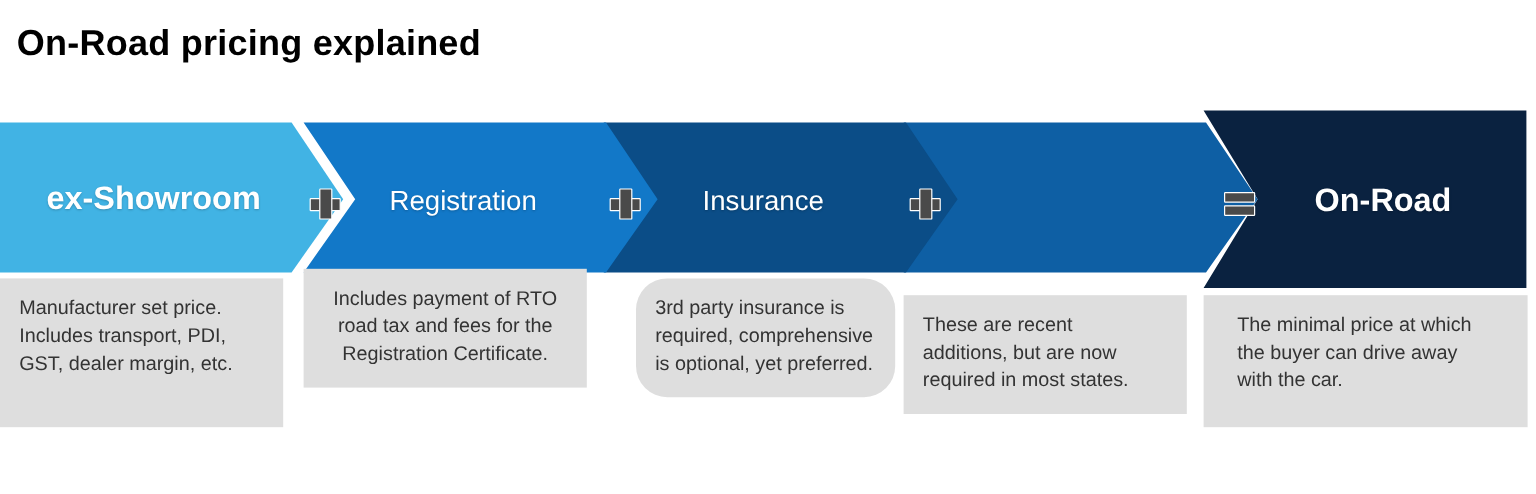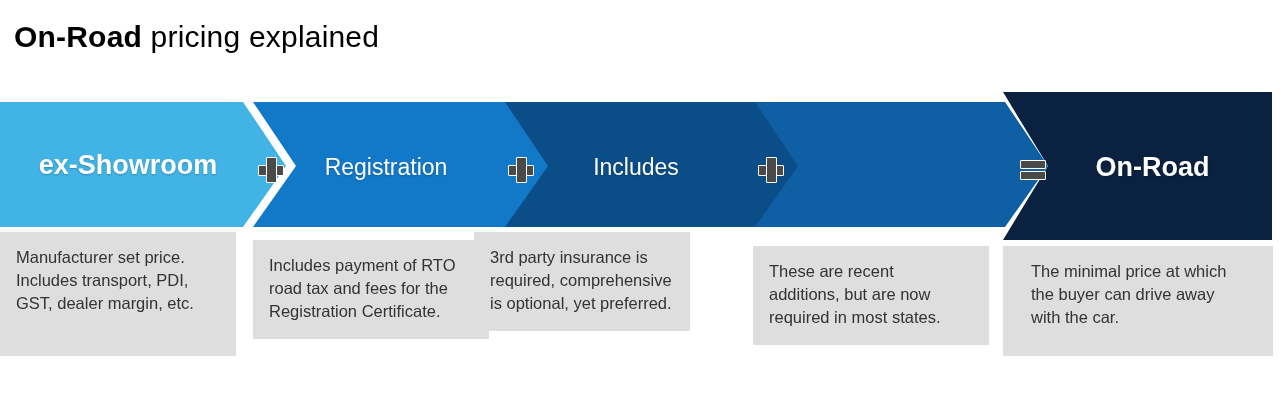--- a/index.html
+++ b/index.html
@@ -21,21 +21,21 @@
     position: absolute;
     left: 14px;
     top: 18px;
     font-size: 30px;
     line-height: 38px;
     color: #000000;
     letter-spacing: 0.2px;
     white-space: nowrap;
   }
   .title .strong { font-weight: bold; }
-  .title .light  { font-weight: normal; }
+  .title .light  { font-weight: bold; }
 
   
   .flow {
     position: absolute;
     left: 0;
     top: 0;
     width: 1280px;
     height: 412px;
   }
   .flow-svg {
@@ -93,22 +93,22 @@
     background: #dedede;
     box-sizing: border-box;
     padding: 14px 16px 12px 16px;
     color: #333333;
     font-size: 16.5px;
     line-height: 23px;
   }
   .desc .desc-text { display: block; white-space: pre-line; }
 
   .desc.d-0 { left: 0px;    top: 232px; width: 236px; height: 124px; }
-  .desc.d-1 { left: 253px;  top: 240px; width: 236px; height: 99px;  }
-  .desc.d-2 { left: 474px;  top: 232px; width: 216px; height: 99px;  }
+  .desc.d-1 { left: 253px;  top: 224px; width: 236px; height: 99px; text-align: center;  }
+  .desc.d-2 { left: 530px;  top: 232px; width: 216px; height: 99px; border-radius: 26px;  }
   .desc.d-3 { left: 753px;  top: 246px; width: 236px; height: 99px;  }
   .desc.d-4 { left: 1003px; top: 246px; width: 270px; height: 110px; padding-left: 28px; }
 </style>
 </head>
 <body>
 
 <div class="title"><span class="strong">On-Road</span><span class="light"> pricing explained</span></div>
 
 <div class="flow">
 
@@ -120,21 +120,21 @@
 
     <path fill="#0b4d87" d="M 503,102 L 755,102 L 798,166 L 755,227 L 503,227 L 546,166 Z"></path>
 
     <path fill="#1278c8" d="M 253,102 L 505,102 L 548,166 L 505,227 L 253,227 L 296,166 Z"></path>
 
     <path fill="#41b3e4" d="M 0,102 L 243,102 L 286,166 L 243,227 L 0,227 Z"></path>
   </svg>
 
   <div class="stage-label lbl-0">ex-Showroom</div>
   <div class="stage-label lbl-1">Registration</div>
-  <div class="stage-label lbl-2">Includes</div>
+  <div class="stage-label lbl-2">Insurance</div>
   <div class="stage-label lbl-4">On-Road</div>
 
   <div class="op op-0 op-plus">
     <span class="bar h"></span>
     <span class="bar v"></span>
   </div>
   <div class="op op-1 op-plus">
     <span class="bar h"></span>
     <span class="bar v"></span>
   </div>

